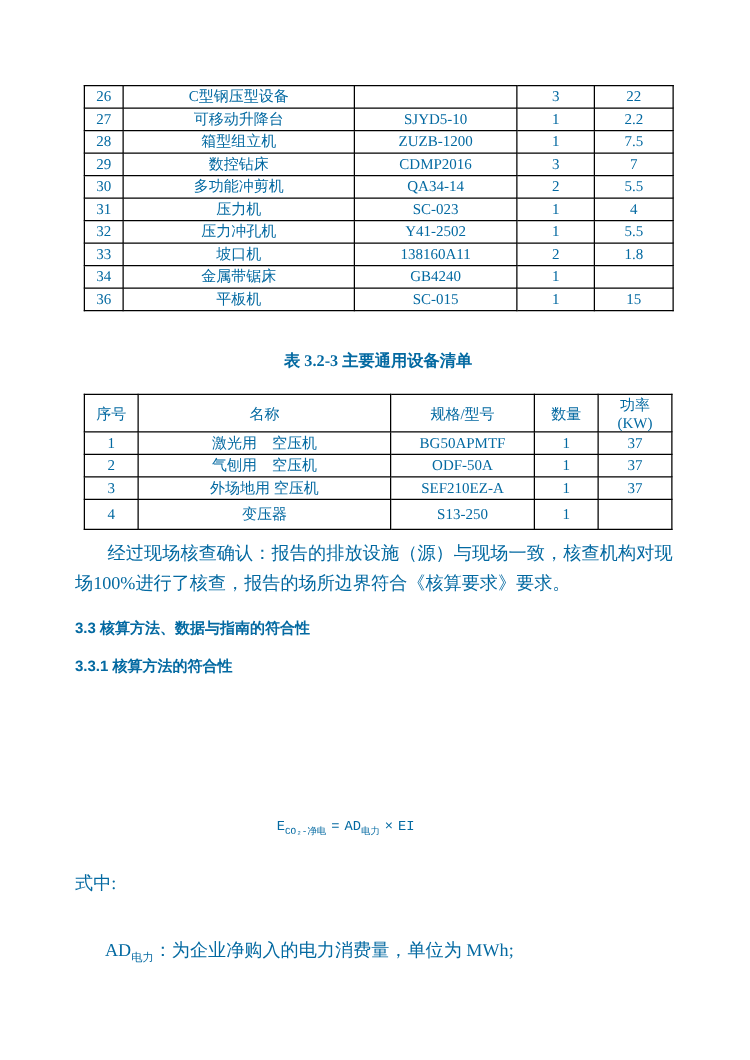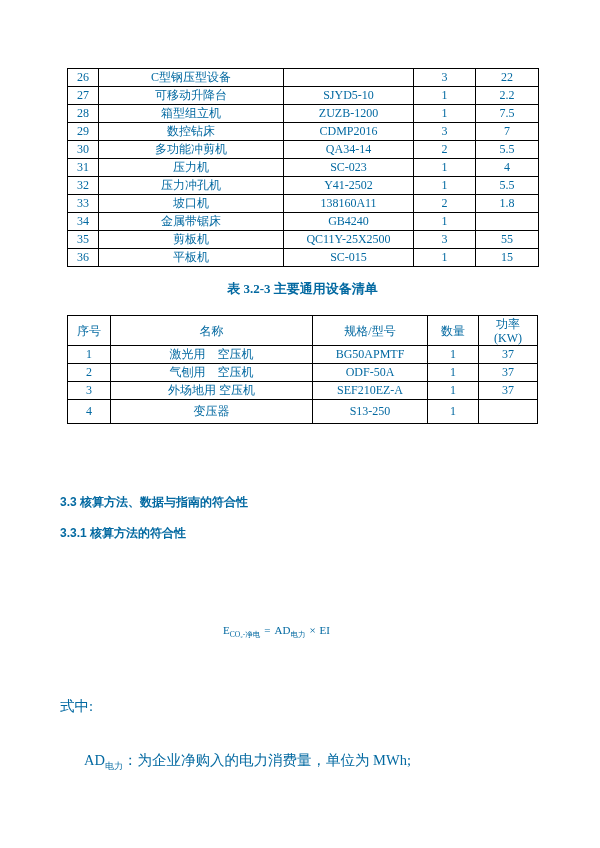--- a/index.html
+++ b/index.html
@@ -42,22 +42,22 @@
   #para2{top:556px;}
   .hd{
     position:absolute;left:60px;margin:0;
     font-size:12px;font-weight:bold;white-space:nowrap;
     font-family:"Liberation Sans",sans-serif;
   }
   #h33{top:494px;}
   #h331{top:525px;}
   #h3311{top:617px;}
   .formula{
-    position:absolute;top:624px;left:0;width:553px;
-    text-align:center;font-size:11px;
+    position:absolute;top:656px;left:0;width:553px;
+    text-align:center;font-size:11px;font-family:Liberation Mono, monospace;
   }
   .formula sub{font-size:7.5px;}
   .formula .op{margin:0 4px;}
   #where{position:absolute;top:697px;left:60px;margin:0;font-size:14.5px;}
   .def{
     position:absolute;left:84px;margin:0;
     font-size:14.5px;white-space:nowrap;
   }
   .def sub{font-size:9px;}
   #def-e{top:719px;}
@@ -138,27 +138,20 @@
           <td>1.8</td>
         </tr>
       <tr>
           <td>34</td>
           <td>金属带锯床</td>
           <td>GB4240</td>
           <td>1</td>
           <td></td>
         </tr>
       <tr>
-          <td>35</td>
-          <td>剪板机</td>
-          <td>QC11Y-25X2500</td>
-          <td>3</td>
-          <td>55</td>
-        </tr>
-      <tr>
           <td>36</td>
           <td>平板机</td>
           <td>SC-015</td>
           <td>1</td>
           <td>15</td>
         </tr>
     </tbody>
   </table>
 
   <div class="caption">表 3.2-3 主要通用设备清单</div>
@@ -206,20 +199,21 @@
       <tr class="tall">
           <td>4</td>
           <td>变压器</td>
           <td>S13-250</td>
           <td>1</td>
           <td></td>
         </tr>
     </tbody>
   </table>
 
+  <p id="para1" class="para indent">经过现场核查确认：报告的排放设施（源）与现场一致，核查机构对现场100%进行了核查，报告的场所边界符合《核算要求》要求。</p>
 
   <h2 id="h33" class="hd">3.3 核算方法、数据与指南的符合性</h2>
 
   <h3 id="h331" class="hd">3.3.1 核算方法的符合性</h3>
 
 
 
   <div class="formula">
     <span>E</span><sub>CO₂-净电</sub><span class="op">=</span><span>AD</span><sub>电力</sub><span class="op">×</span><span>EI</span>
   </div>

